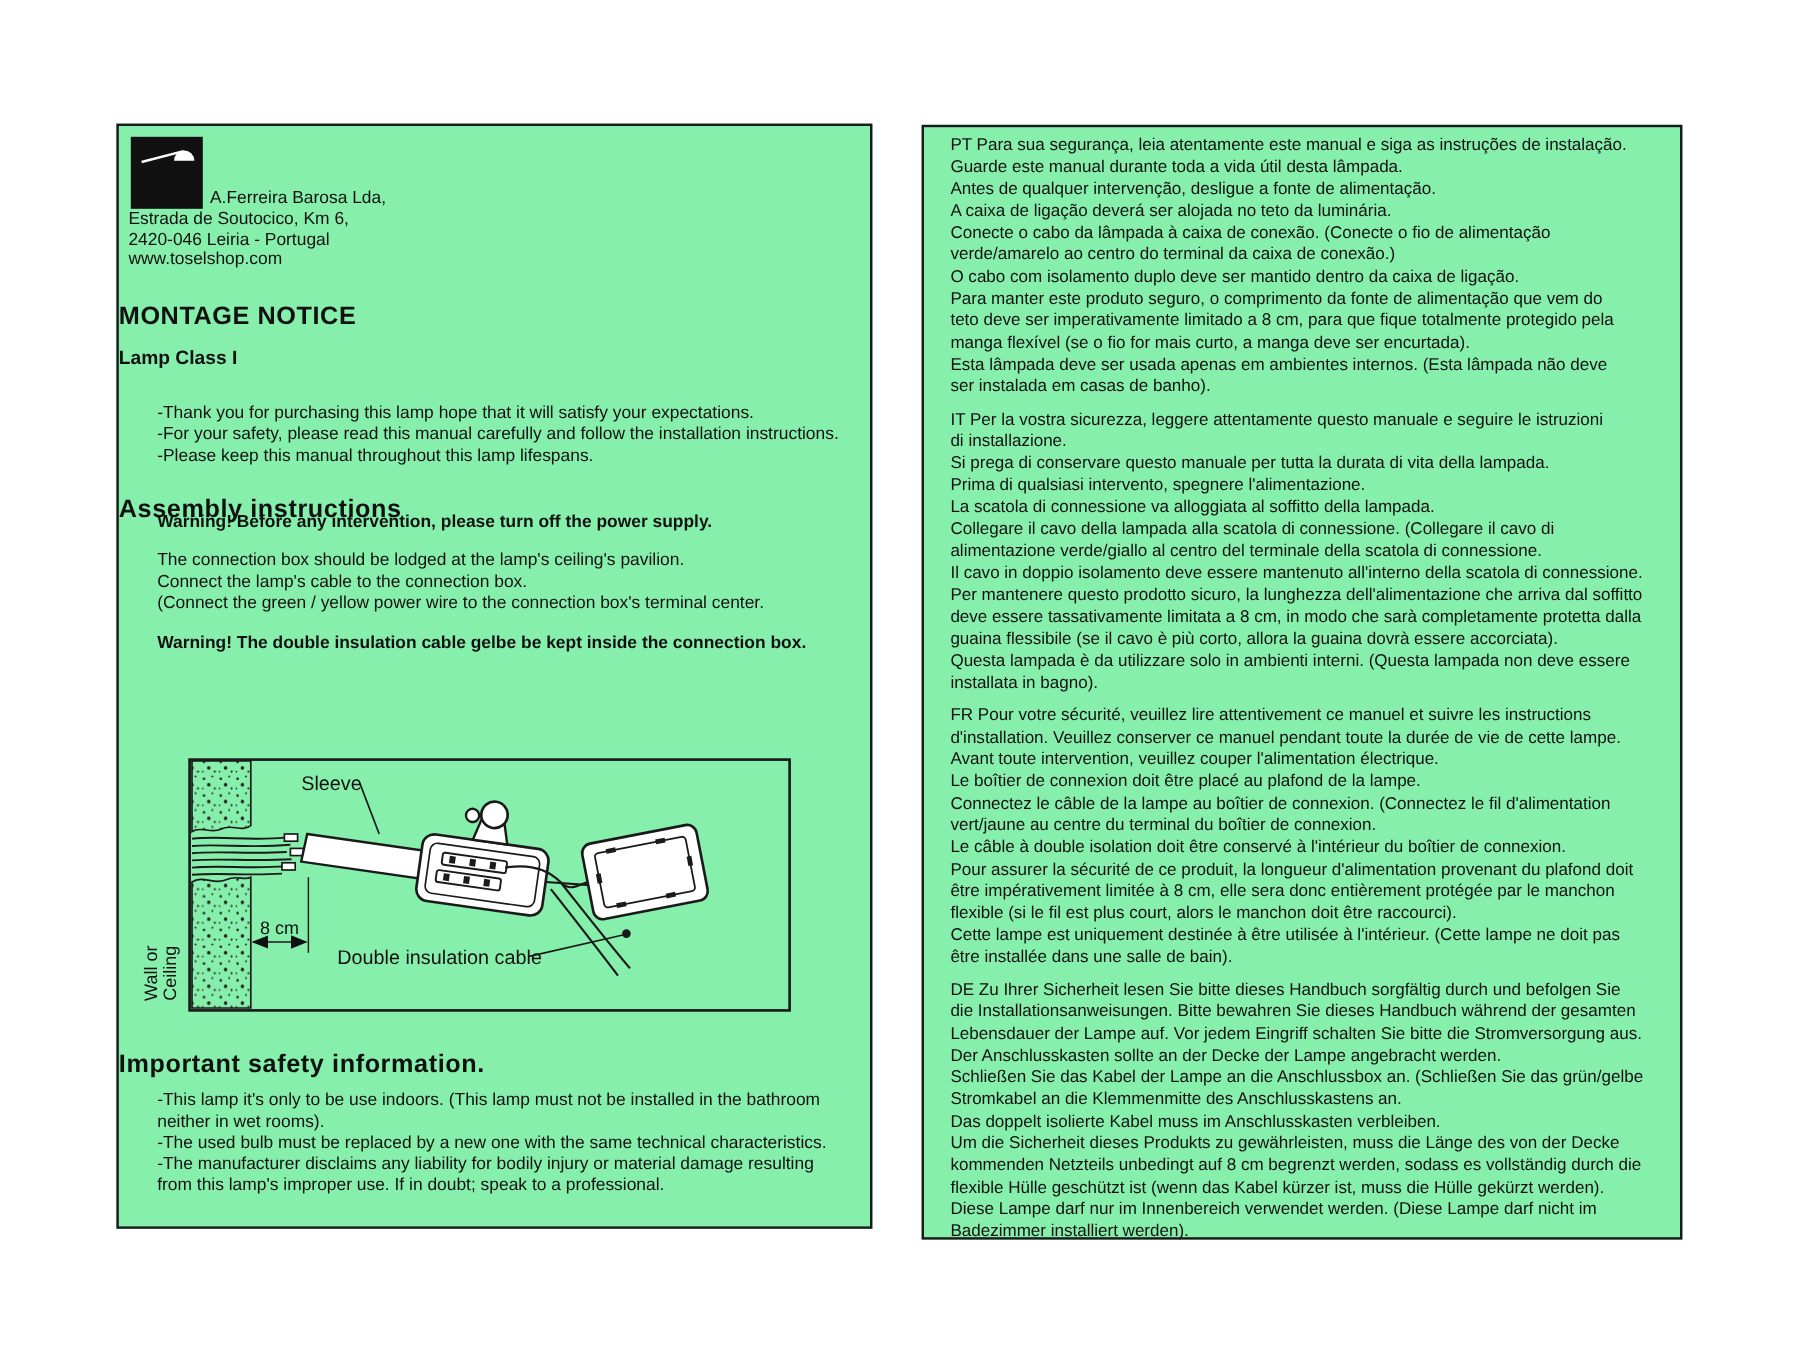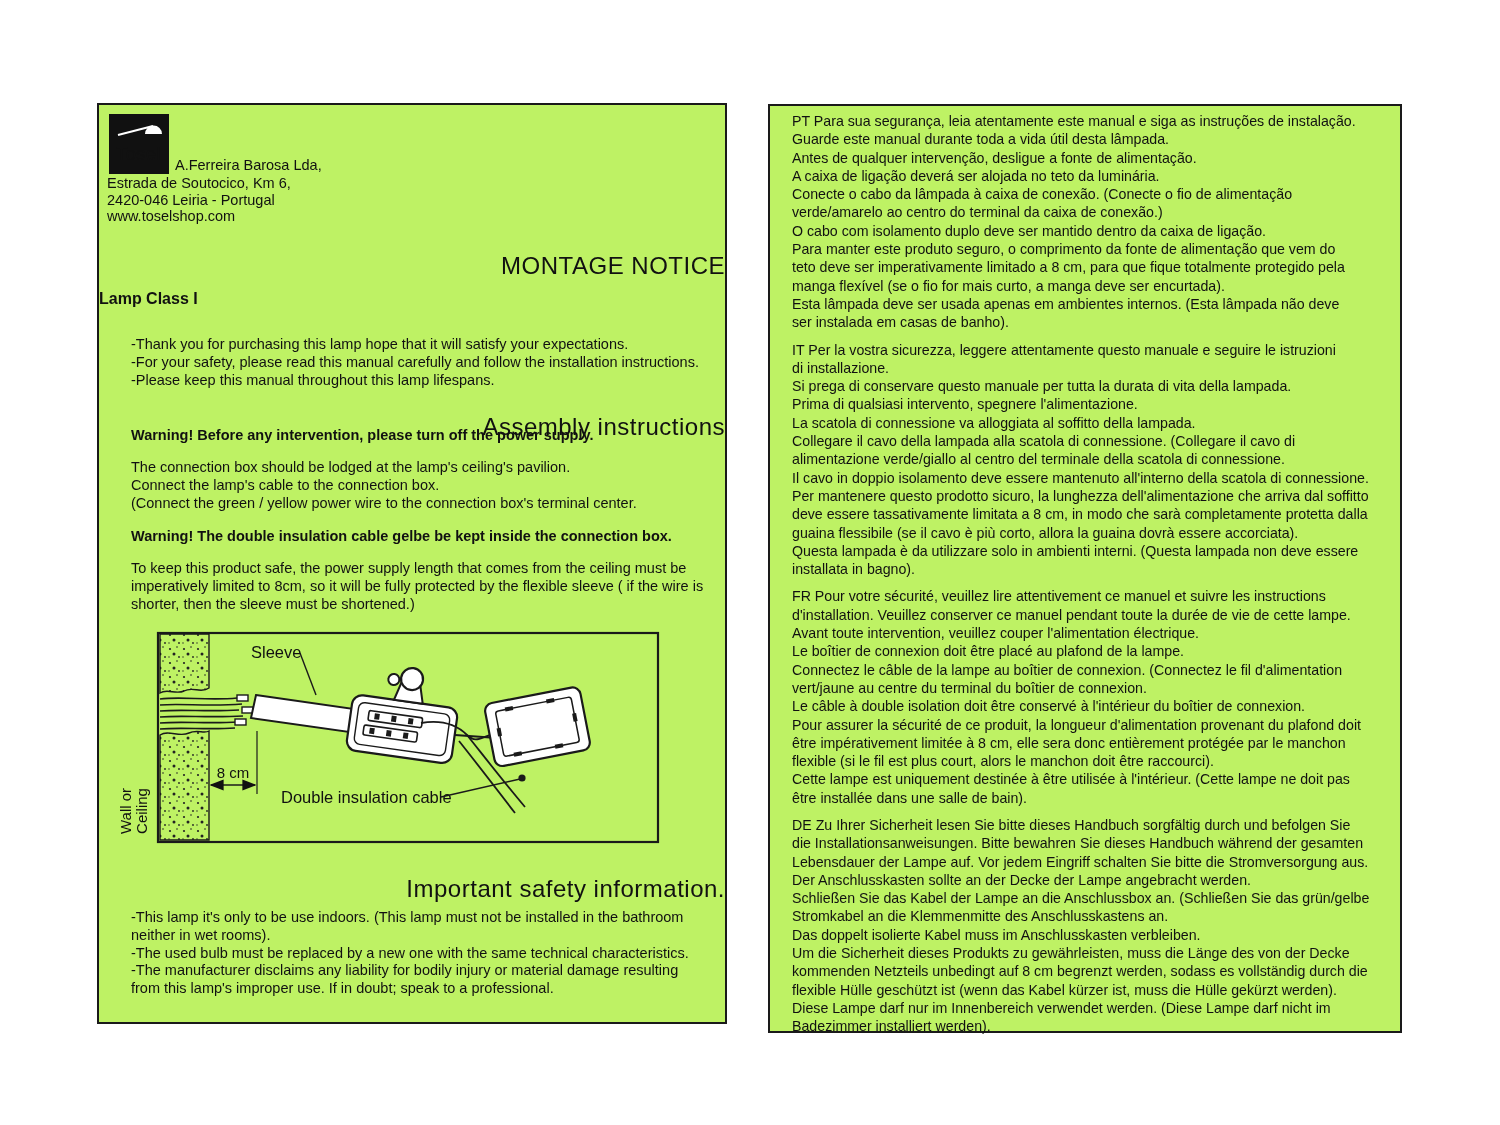--- a/index.html
+++ b/index.html
@@ -1,30 +1,30 @@
 <!DOCTYPE html>
 <html><head>
 <meta charset="utf-8">
 <style>
   html,body { margin:0; padding:0; background:#e8e8e8; }
   .page {
     position:relative; width:1500px; height:1125px; background:#ffffff;
     font-family:"Liberation Sans", sans-serif; color:#111; overflow:hidden;
   }
-  .panel { position:absolute; border:2px solid #1a1a1a; background:#bef264; }
+  .panel { position:absolute; border:2px solid #1a1a1a; background:#86efac; }
   #left-panel  { left:97px;  top:103px; width:626px; height:917px; }
   #right-panel { left:768px; top:104px; width:630px; height:925px; }
 
   .pre { white-space:pre-line; }
 
   
   .logo-box { position:absolute; left:10px; top:9px; width:60px; height:60px; background:#111; }
   .company-line { position:absolute; left:76px; top:52px; font-size:14.5px; }
   .address { position:absolute; left:8px; top:70px; font-size:14.5px; line-height:16.5px; }
-  .h-title { position:absolute; width:100%; text-align:right; font-size:24px; letter-spacing:0.5px; }
+  .h-title { position:absolute; width:100%; text-align:left; font-size:21px; letter-spacing:0.5px;font-weight:bold; }
   #montage-title { top:147px; }
   .h-sub { position:absolute; width:100%; font-size:16px; font-weight:bold; }
   #lamp-class { top:185px; }
   .body-text { position:absolute; left:16px; right:14px; font-size:14.5px; line-height:17.8px;margin-left:16px; }
   #intro-para { top:231px; }
   #assembly-heading { top:308px; }
   #warning1 { top:322px; font-weight:bold; }
   #para1 { top:354px; }
   #warning2 { top:423px; font-weight:bold; }
   #para2 { top:455px; }
@@ -63,23 +63,20 @@
     <div class="body-text pre" id="intro-para">-Thank you for purchasing this lamp hope that it will satisfy your expectations.
 -For your safety, please read this manual carefully and follow the installation instructions.
 -Please keep this manual throughout this lamp lifespans.</div>
 
     <div class="h-title" id="assembly-heading">Assembly instructions</div>
     <div class="body-text" id="warning1">Warning! Before any intervention, please turn off the power supply.</div>
     <div class="body-text pre" id="para1">The connection box should be lodged at the lamp's ceiling's pavilion.
 Connect the lamp's cable to the connection box.
 (Connect the green / yellow power wire to the connection box's terminal center.</div>
     <div class="body-text" id="warning2">Warning! The double insulation cable gelbe be kept inside the connection box.</div>
-    <div class="body-text pre" id="para2">To keep this product safe, the power supply length that comes from the ceiling must be
-imperatively limited to 8cm, so it will be fully protected by the flexible sleeve ( if the wire is
-shorter, then the sleeve must be shortened.)</div>
 
     <div id="diagram-wrap">
       <svg viewBox="0 0 550 214" width="550" height="214">
         <defs>
           <pattern id="stipple" width="14" height="14" patternUnits="userSpaceOnUse">
             <circle cx="3" cy="4" r="1.1" fill="#222"></circle>
             <circle cx="10" cy="2" r="0.8" fill="#222"></circle>
             <circle cx="7" cy="9" r="1.5" fill="#222"></circle>
             <circle cx="12" cy="12" r="0.9" fill="#222"></circle>
             <circle cx="2" cy="12" r="0.7" fill="#222"></circle>

